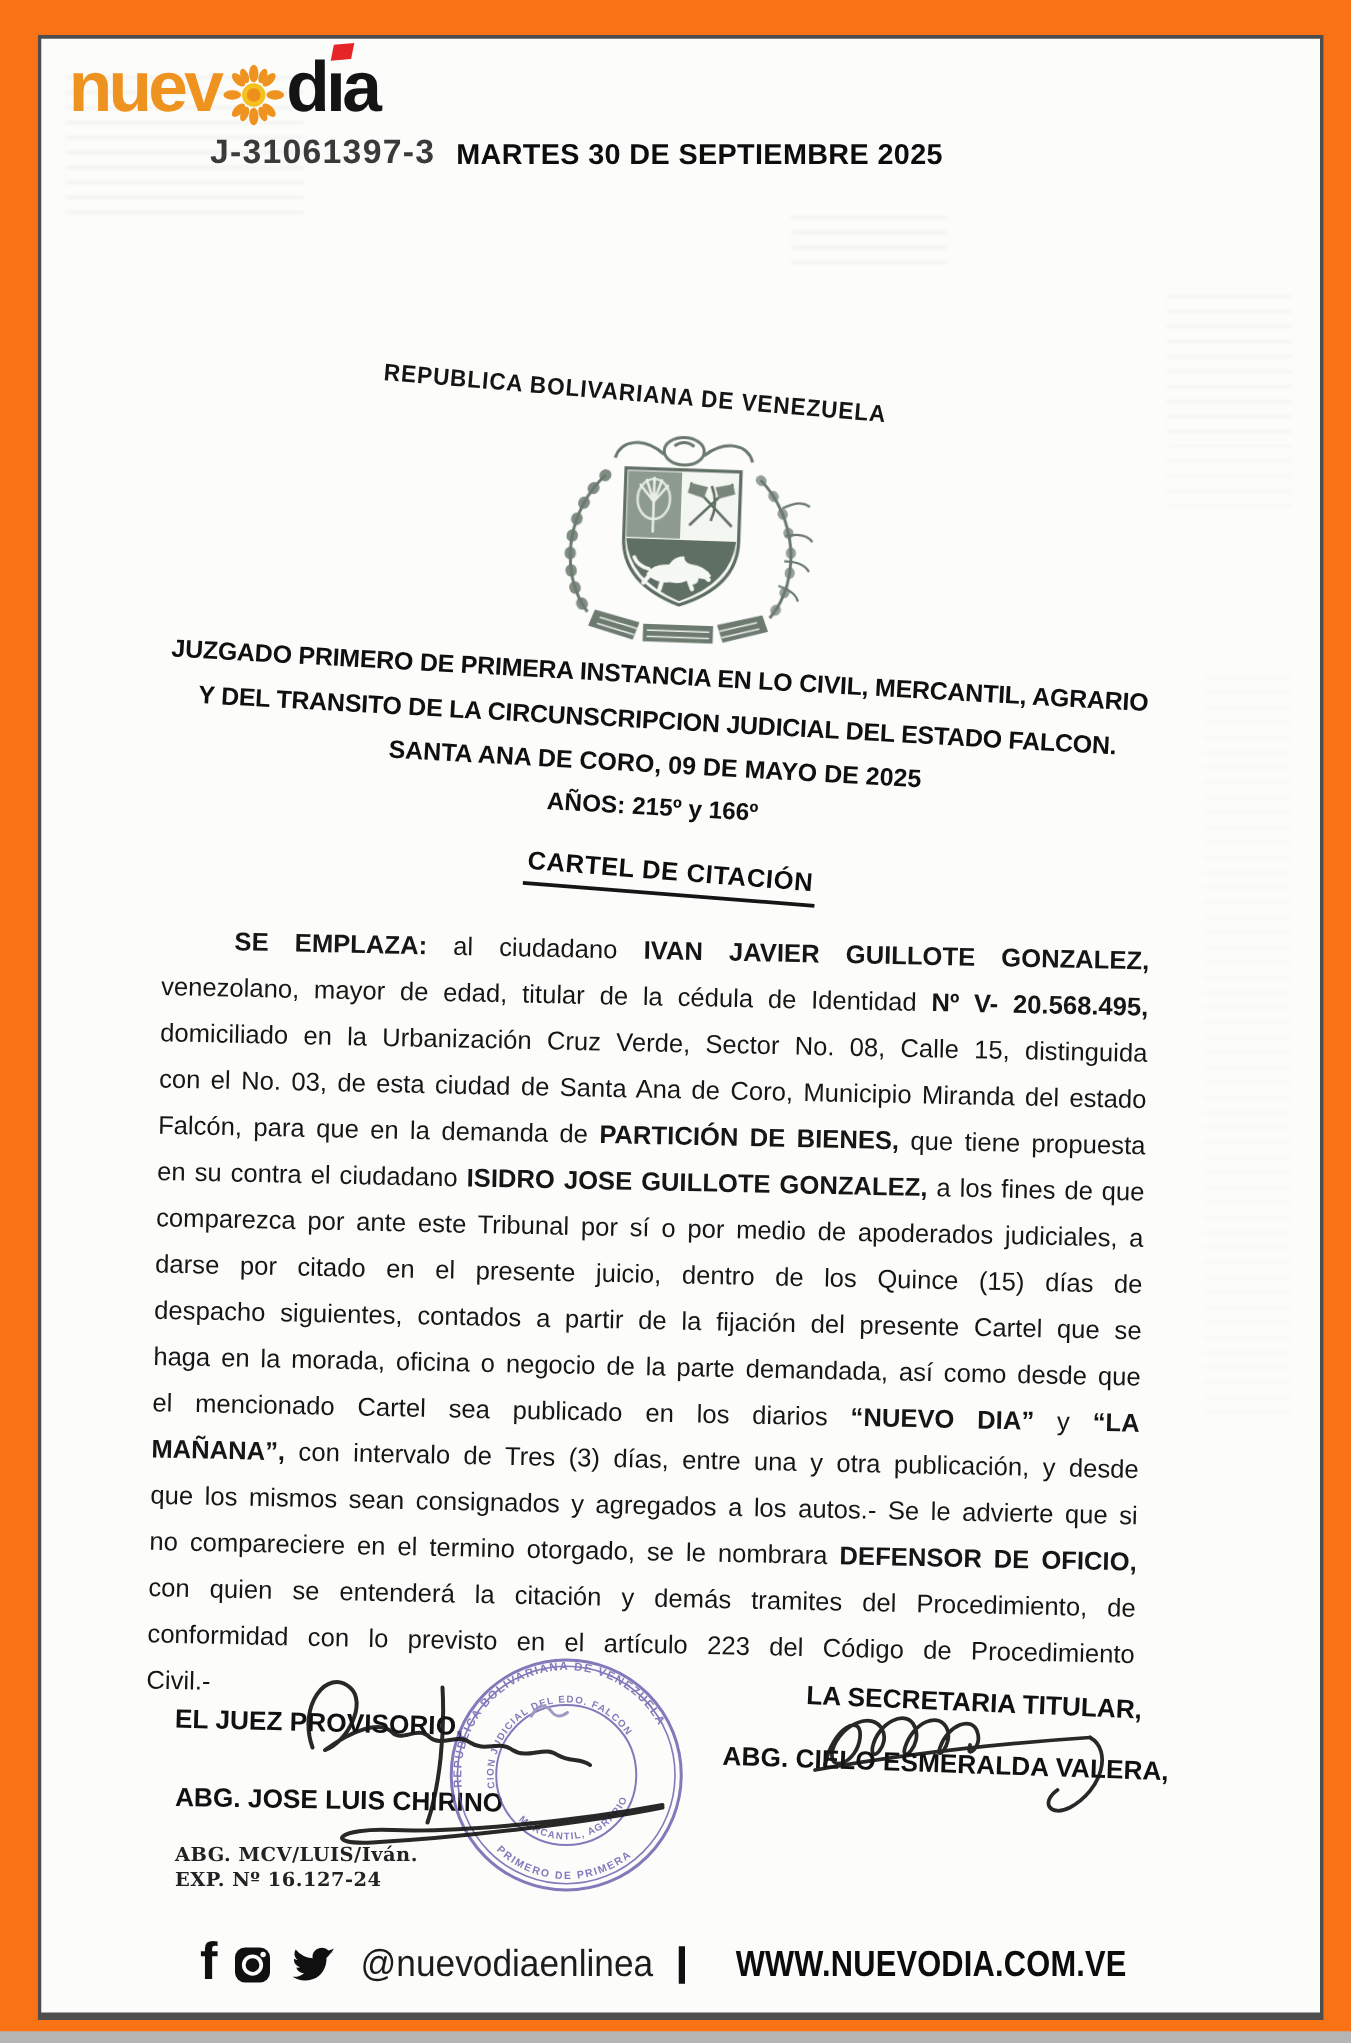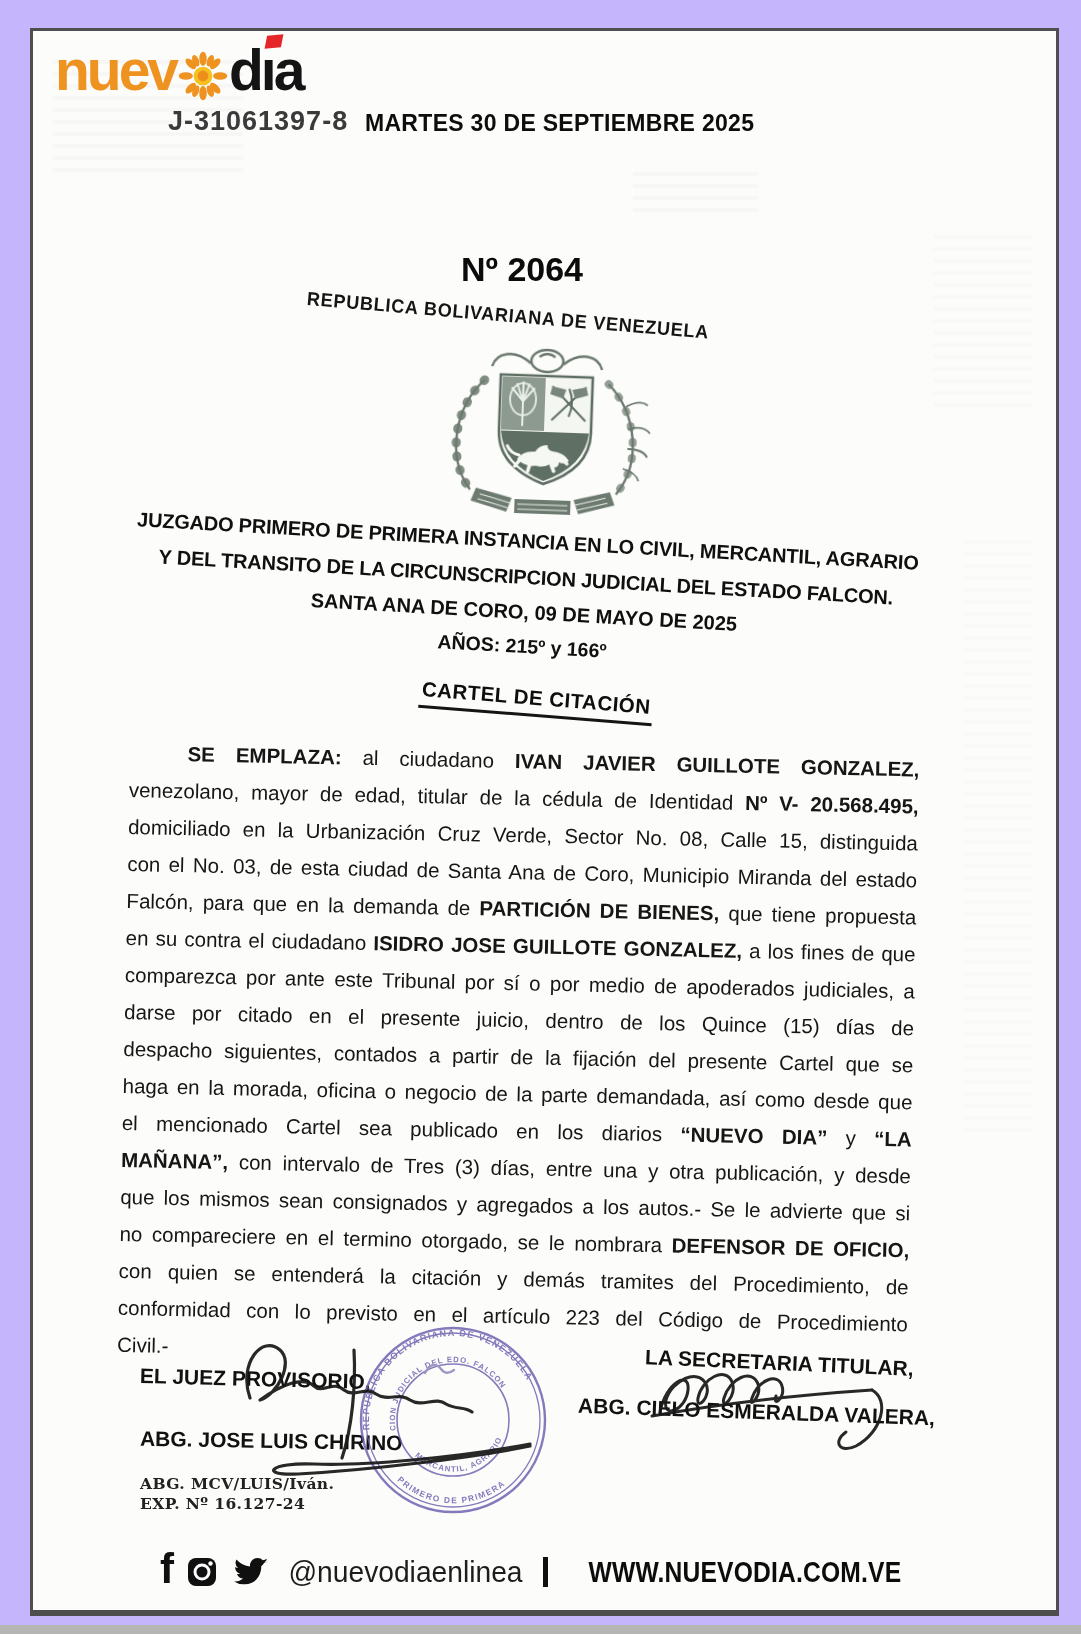--- a/index.html
+++ b/index.html
@@ -1,16 +1,16 @@
 <!DOCTYPE html>
 <html><head>
 <meta charset="utf-8">
 <style>
   html,body{margin:0;padding:0;background:#fff;}
-  #canvas{position:relative;width:1081px;height:1634px;background:#c4b5fd;overflow:hidden;
+  #canvas{position:relative;width:1081px;height:1634px;background:#f97316;overflow:hidden;
           font-family:"Liberation Sans",sans-serif;color:#1a1a1a;}
   
   .page{position:absolute;left:30px;top:28px;width:1029px;height:1588px;background:#fcfcfa;
         border:3px solid #4e4e4e;border-bottom-width:6px;box-sizing:border-box;}
   .bottom-strip{position:absolute;left:0;top:1625px;width:1081px;height:9px;background:#b5b5b3;}
   
   .sm{position:absolute;background:repeating-linear-gradient(0deg,rgba(110,120,140,.15) 0 2px,transparent 2px 12px);
       filter:blur(1.3px);opacity:.5;pointer-events:none;}
   
   .logo{position:absolute;left:22px;top:11px;display:flex;align-items:flex-end;line-height:1;}
@@ -97,24 +97,23 @@
           <ellipse cx="31" cy="38.6" rx="3" ry="5.8" transform="rotate(-22 31 38.6)"></ellipse>
         </g>
         <circle cx="24" cy="24" r="9" fill="#F5C11E"></circle>
         <circle cx="24" cy="24" r="5.2" fill="#EE8F1C"></circle>
       </svg>
       <span class="w2">
         <span>dıa</span>
         <span class="tittle"></span>
       </span>
     </div>
-    <div class="rif">J-31061397-8</div>
+    <div class="rif">J-31061397-3</div>
     <div class="dateline">MARTES 30 DE SEPTIEMBRE 2025</div>
 
-    <div class="number">Nº 2064</div>
     <div class="republic">REPUBLICA BOLIVARIANA DE VENEZUELA</div>
 
     <svg class="coat" viewBox="0 0 250 172">
       <g stroke="#5e6d62" fill="none" stroke-width="2.4" opacity=".92">
         <ellipse cx="125" cy="17" rx="16" ry="11"></ellipse>
         <path d="M109,20 C92,6 74,10 70,24"></path>
         <path d="M141,20 C158,6 176,10 180,24"></path>
         <path d="M117,13 q8,-6 16,0"></path>
       </g>
       <path d="M79,32 H171 V88 Q171,124 125,140 Q79,124 79,88 Z" fill="#f4f6f2" stroke="#5e6d62" stroke-width="2.6"></path>

